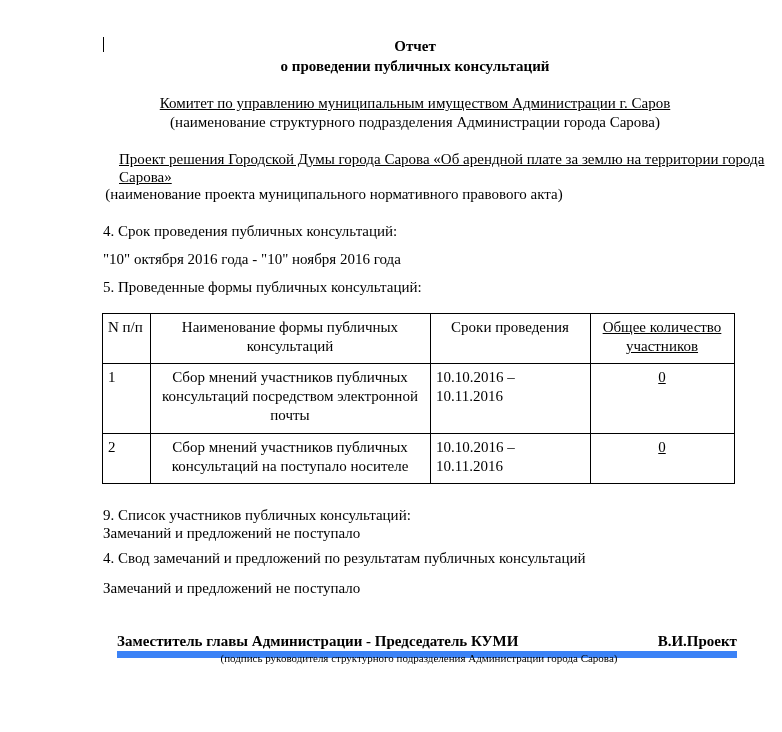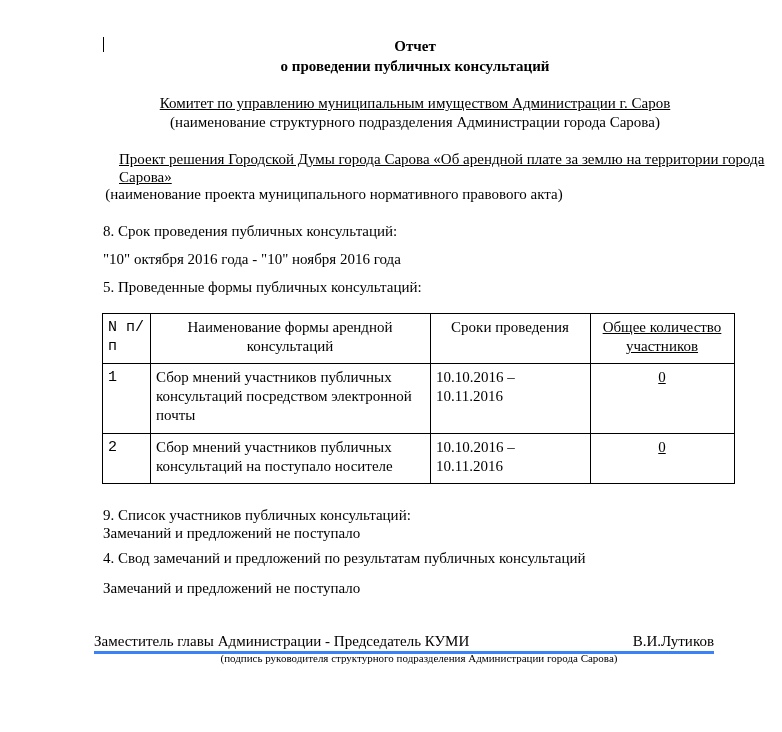--- a/index.html
+++ b/index.html
@@ -20,56 +20,56 @@
   .projnote { left: 0; width: 668px; top: 186px; text-align: center; white-space: nowrap; }
   .line { left: 103px; white-space: nowrap; }
   table.t {
     position: absolute; left: 102px; top: 313px;
     border-collapse: collapse; font-size: 15px;
   }
   table.t td {
     border: 1.4px solid #000; vertical-align: top;
     padding: 4px 6px 0 5px; line-height: 19px;
   }
-  .c1 { width: 36px; font-family: Liberation Mono, monospace; }
-  .c2 { width: 268px; }
+  .c1 { width: 36px; }
+  .c2 { width: 268px; text-align: center; }
   .c3 { width: 148px; }
   .c4 { width: 132px; text-decoration: underline; }
   .hc { text-align: center; }
   .h-row td { height: 45px; }
   .r1 td { height: 65px; }
   .r2 td { height: 45px; }
-  .sig { left: 94px; top: 633px; width: 620px; border-bottom: 3px solid #3b82f6; height: 18px; }
+  .sig { left: 117px; top: 633px; width: 620px; border-bottom: 7px solid #3b82f6; height: 18px; font-weight: bold; }
   .sig .l { position: absolute; left: 0; top: 0; white-space: nowrap; }
   .sig .r { position: absolute; right: 0; top: 0; white-space: nowrap; }
   .signote { left: 0; width: 838px; top: 652px; font-size: 11px; text-align: center; white-space: nowrap; }
 </style>
 </head>
 <body>
 
 <div class="abs cursor"></div>
 
 <div class="abs center title1">Отчет</div>
 <div class="abs center title2">о проведении публичных консультаций</div>
 
 <div class="abs center org"><span class="u">Комитет по управлению муниципальным имуществом Администрации г. Саров</span></div>
 <div class="abs center orgnote">(наименование структурного подразделения Администрации города Сарова)</div>
 
 <div class="abs proj"><span class="u">Проект  решения Городской Думы города Сарова «Об арендной плате за землю на территории города Сарова»</span></div>
 <div class="abs projnote">(наименование проекта муниципального нормативного правового акта)</div>
 
-<div class="abs line" style="top:223px">8. Срок проведения публичных консультаций:</div>
+<div class="abs line" style="top:223px">4. Срок проведения публичных консультаций:</div>
 <div class="abs line" style="top:251px">"10" октября 2016 года - "10" ноября 2016 года</div>
 <div class="abs line" style="top:279px">5. Проведенные формы публичных консультаций:</div>
 
 <table class="t">
   <tbody>
       <tr class="h-row">
     <td class="c1">N п/п</td>
-    <td class="c2 hc">Наименование формы арендной консультаций</td>
+    <td class="c2 hc">Наименование формы публичных консультаций</td>
     <td class="c3 hc">Сроки проведения</td>
     <td class="c4 hc">Общее количество участников</td>
   </tr>
   <tr class="r1">
     <td class="c1">1</td>
     <td class="c2">Сбор мнений участников публичных консультаций посредством электронной почты</td>
     <td class="c3">10.10.2016 – 10.11.2016</td>
     <td class="c4 hc">0</td>
   </tr>
   <tr class="r2">
@@ -81,15 +81,15 @@
 </tbody>
   </table>
 
 <div class="abs line" style="top:507px">9. Список участников публичных консультаций:</div>
 <div class="abs line" style="top:525px">Замечаний и предложений не поступало</div>
 <div class="abs line" style="top:550px">4. Свод замечаний и предложений по результатам публичных консультаций</div>
 <div class="abs line" style="top:580px">Замечаний и предложений не поступало</div>
 
 <div class="abs sig">
   <span class="l">Заместитель главы Администрации - Председатель КУМИ</span>
-  <span class="r">В.И.Лутиков</span>
+  <span class="r">В.И.Проект</span>
 </div>
 <div class="abs signote">(подпись руководителя структурного подразделения Администрации города Сарова)</div>
 
 </body></html>

